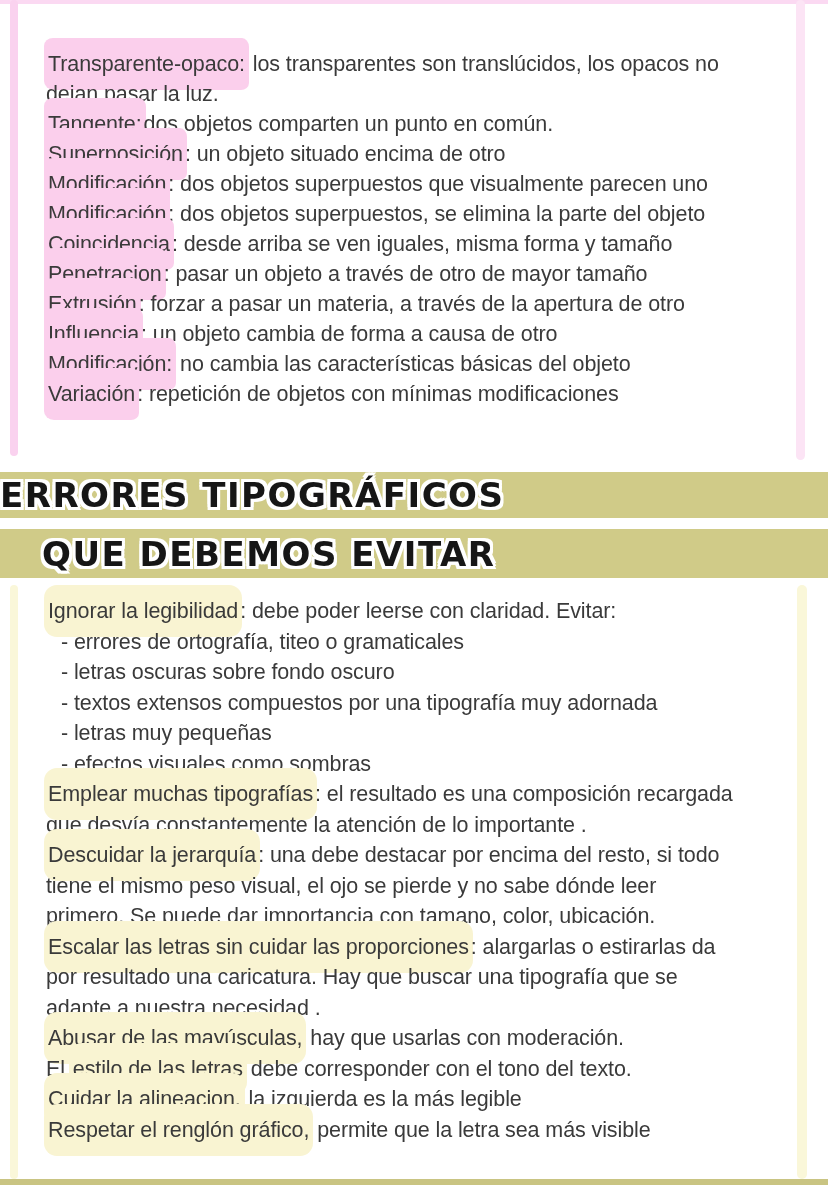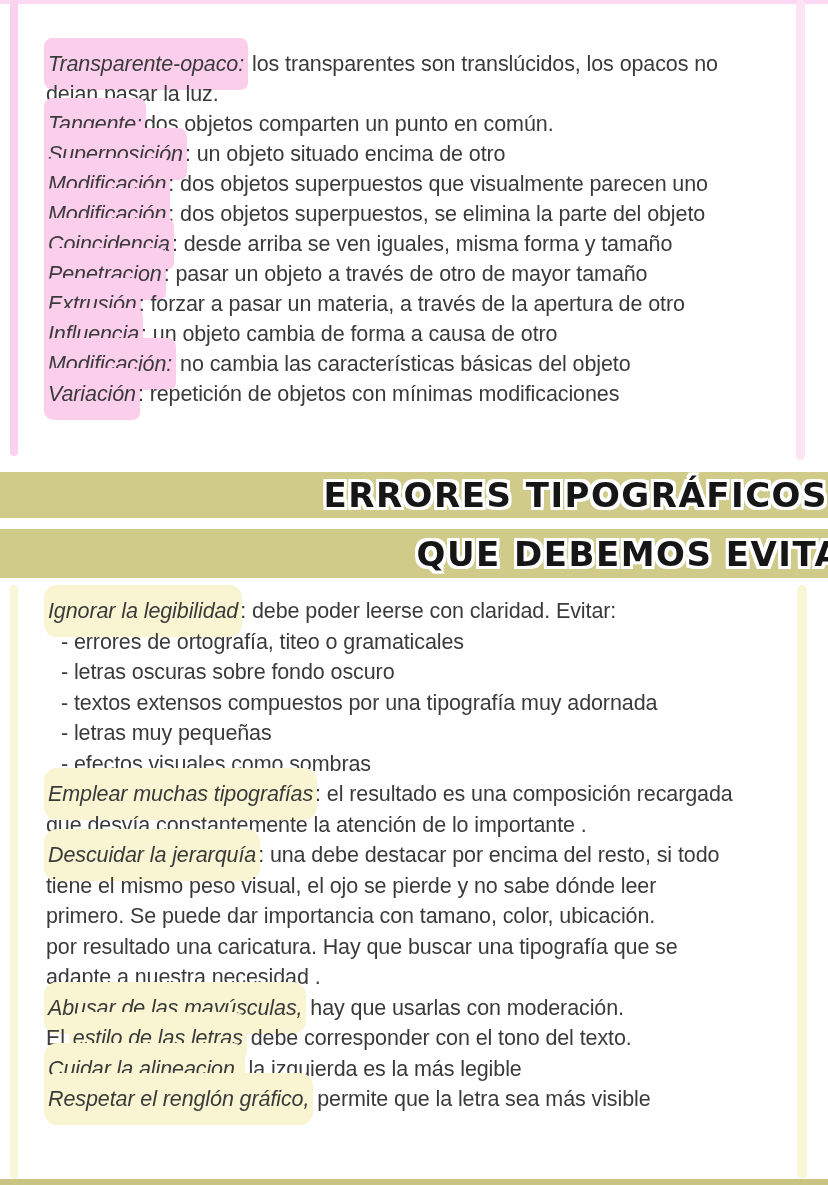--- a/index.html
+++ b/index.html
@@ -29,28 +29,28 @@
   .strip.yellow-left{left:10px;top:585px;width:8px;height:594px;background:var(--yellow-border);}
   .strip.yellow-right{left:797px;top:585px;width:10px;height:594px;background:var(--yellow-border);}
   .bottom-bar{position:absolute;left:0;bottom:0;width:828px;height:6px;background:var(--olive-bottom);}
 
   
   .text-block{position:absolute;left:46px;width:740px;font-size:21.5px;letter-spacing:-0.1px;}
   .defs{top:49px;line-height:30px;}
   .errs{top:596px;line-height:30.5px;}
   .text-line{white-space:nowrap;}
   .text-line.indent{padding-left:15px;}
-  .hl{border-radius:9px 7px 8px 10px / 8px 9px 7px 9px;padding:14px 4px;margin:0 -2px;font-style:italic;}
+  .hl{border-radius:9px 7px 8px 10px / 8px 9px 7px 9px;padding:14px 4px;margin:0 -2px;}
   .pink-hl .hl{background:var(--pink-highlight);}
   .yellow-hl .hl{background:var(--yellow-highlight);border-radius:13px;}
 
   
   .banner-bar{
     position:absolute;left:0;width:828px;background:var(--olive);
-    display:flex;align-items:center;justify-content:flex-end;
+    display:flex;align-items:center;justify-content:flex-start;
   }
   .banner-bar.bar1{top:472px;height:46px;}
   .banner-bar.bar2{top:529px;height:49px;padding-left:42px;}
   .banner-text{
     font-family:"DejaVu Sans","Liberation Sans",sans-serif;
     font-weight:800;font-size:34px;letter-spacing:1.5px;
     color:var(--banner-ink);
     text-shadow:
       -3px -3px 0 #fff, 3px -3px 0 #fff, -3px 3px 0 #fff, 3px 3px 0 #fff,
       -3px 0 0 #fff, 3px 0 0 #fff, 0 -3px 0 #fff, 0 3px 0 #fff,
@@ -95,19 +95,20 @@
     <div class="text-line indent"><span>- errores de ortografía, titeo o gramaticales</span></div>
     <div class="text-line indent"><span>- letras oscuras sobre fondo oscuro</span></div>
     <div class="text-line indent"><span>- textos extensos compuestos por una tipografía muy adornada</span></div>
     <div class="text-line indent"><span>- letras muy pequeñas</span></div>
     <div class="text-line indent"><span>- efectos visuales como sombras</span></div>
     <div class="text-line"><span class="hl">Emplear muchas tipografías</span><span>: el resultado es una composición recargada</span></div>
     <div class="text-line"><span>que desvía constantemente la atención de lo importante .</span></div>
     <div class="text-line"><span class="hl">Descuidar la jerarquía</span><span>: una debe destacar por encima del resto, si todo</span></div>
     <div class="text-line"><span>tiene el mismo peso visual, el ojo se pierde y no sabe dónde leer</span></div>
     <div class="text-line"><span>primero. Se puede dar importancia con tamano, color, ubicación.</span></div>
+    <div class="text-line"><span class="hl">Escalar las letras sin cuidar las proporciones</span><span>: alargarlas o estirarlas da</span></div>
     <div class="text-line"><span>por resultado una caricatura. Hay que buscar una tipografía que se</span></div>
     <div class="text-line"><span>adapte a nuestra necesidad .</span></div>
     <div class="text-line"><span class="hl">Abusar de las mayúsculas,</span><span> hay que usarlas con moderación.</span></div>
     <div class="text-line"><span>El </span><span class="hl">estilo de las letras</span><span> debe corresponder con el tono del texto.</span></div>
     <div class="text-line"><span class="hl">Cuidar la alineacion,</span><span> la izquierda es la más legible</span></div>
     <div class="text-line"><span class="hl">Respetar el renglón gráfico,</span><span> permite que la letra sea más visible</span></div>
   </div>
 
 </body></html>

